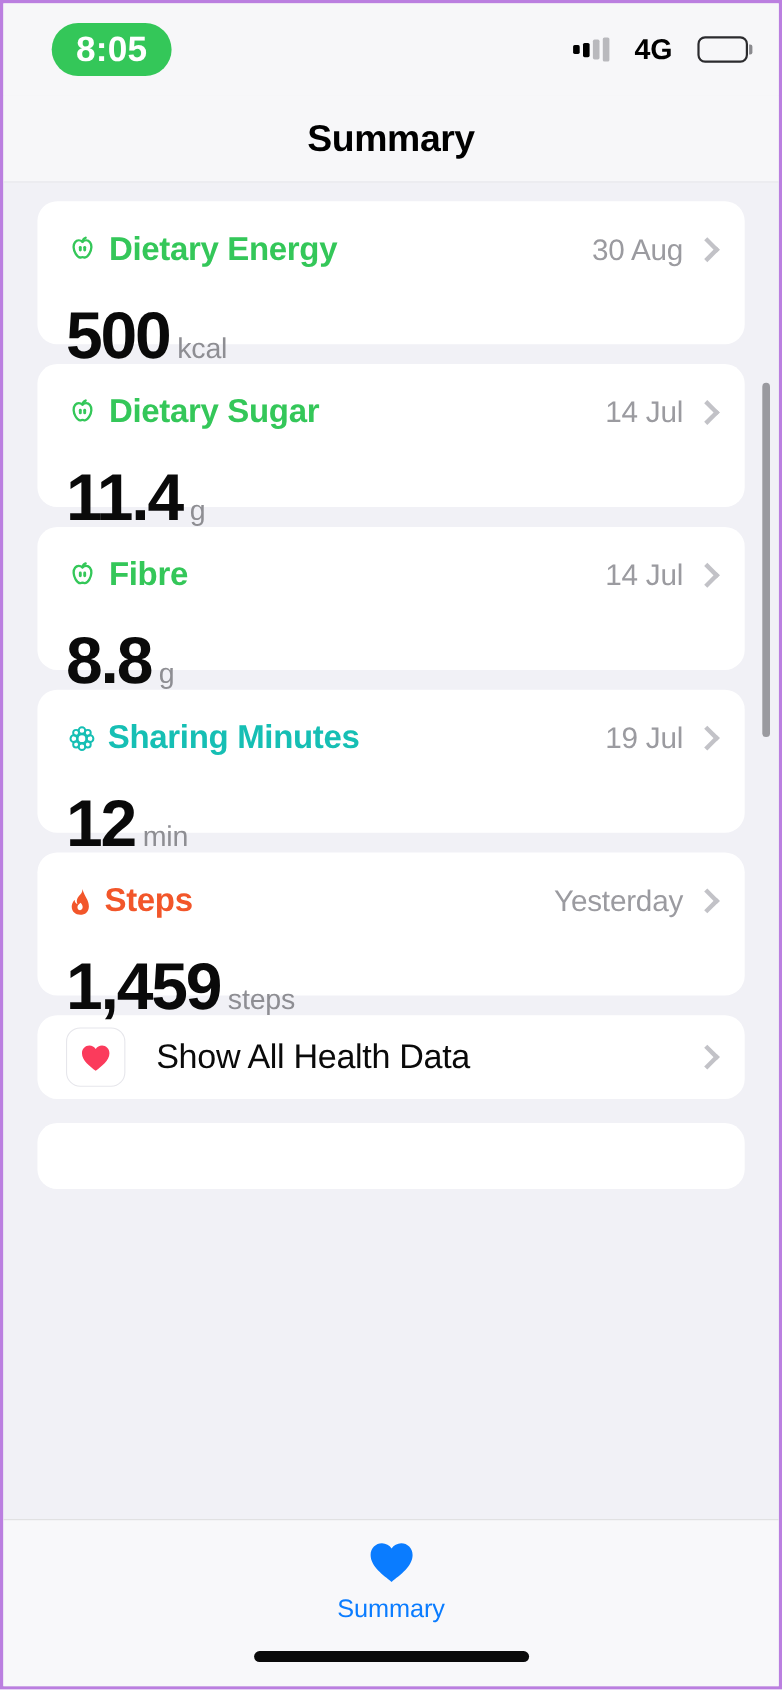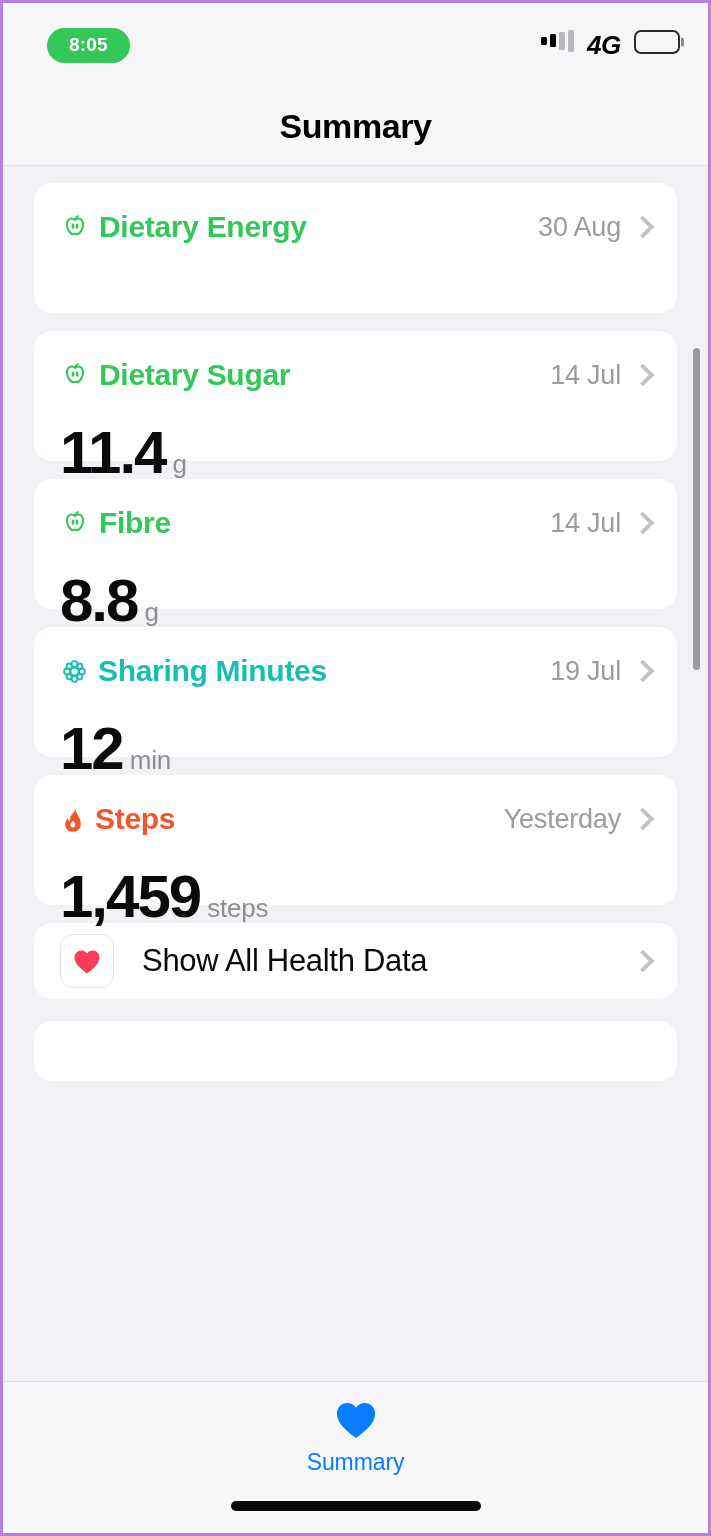--- a/index.html
+++ b/index.html
@@ -32,32 +32,32 @@
     background: #f7f7f9;
     display: flex;
     align-items: center;
     justify-content: space-between;
     padding: 0 28px 0 44px;
   }
 
   #time-pill {
     background: #34c759;
     color: #ffffff;
-    font-size: 19px;
+    font-size: 32px;
     font-weight: 600;
     border-radius: 24px;
     padding: 7px 22px 9px;
     letter-spacing: 0.2px;
     line-height: 1;
   }
 
   #status-right {
     display: flex;
-    gap: 13px;
-    font-style: italic;
+    align-items: center;
+    gap: 23px;
   }
 
   .sig-bars {
     display: flex;
     align-items: flex-end;
     gap: 3px;
     height: 22px;
   }
   .sig-bars i { display: block; width: 6px; border-radius: 1.5px; background: #000; }
   .sig-bars i:nth-child(1) { height: 8px; }
@@ -319,20 +319,24 @@
               <line x1="10.4" y1="10.3" x2="10.4" y2="12.3" stroke-linecap="round" stroke-width="2.1"></line>
               <line x1="13.6" y1="10.3" x2="13.6" y2="12.3" stroke-linecap="round" stroke-width="2.1"></line>
             </svg>
           </span>
           <span class="card-title" style="color:#34c759">Dietary Energy</span>
         </div>
         <div class="card-right">
           <span class="card-date">30 Aug</span>
           <span class="chev"></span>
         </div>
+      </div>
+      <div class="card-value-row">
+        <span class="card-value">500</span>
+        <span class="card-unit">kcal</span>
       </div>
     </div>
 
     <div class="metric-card">
       <div class="card-top">
         <div class="card-title-wrap">
           <span class="icon">
             <svg width="30" height="30" viewBox="0 0 24 24" fill="none" stroke="#34c759" stroke-width="1.7">
               <path d="M12 6.2c-1.6-1.3-4-1.4-5.4.3-1.6 1.9-1.3 5.6.4 8.4 1 1.6 2.2 2.8 3.2 2.8.7 0 1.2-.3 1.8-.3s1.1.3 1.8.3c1 0 2.2-1.2 3.2-2.8 1.7-2.8 2-6.5.4-8.4-1.4-1.7-3.8-1.6-5.4-.3z"></path>
               <path d="M12 6.2c.2-1.3 1-2.4 2.3-2.9" stroke-linecap="round"></path>

